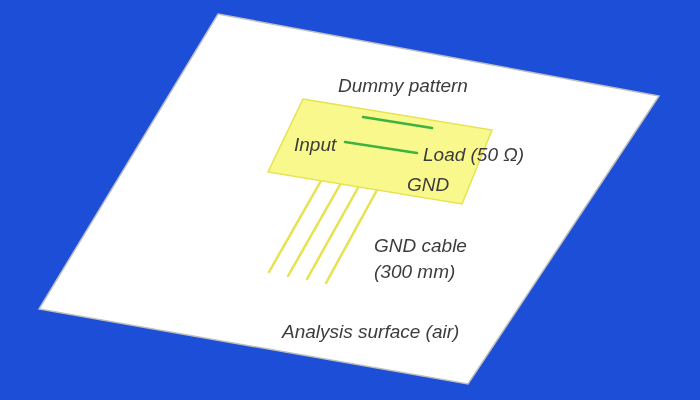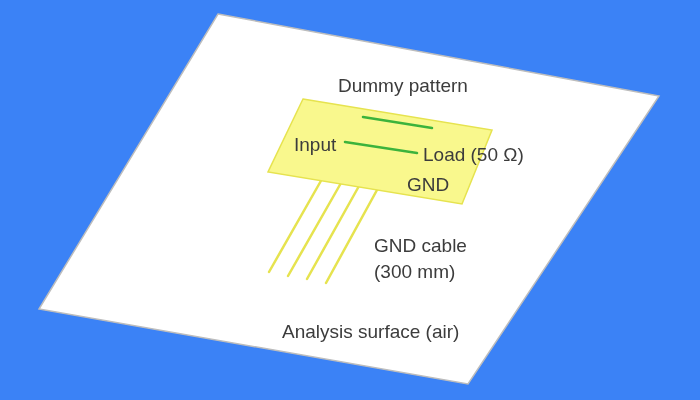--- a/index.html
+++ b/index.html
@@ -4,22 +4,23 @@
 <style>
   html, body {
     margin: 0;
     padding: 0;
     background: #ffffff;
   }
   .stage {
     position: relative;
     width: 700px;
     height: 400px;
-    background: #3b82f6;
+    background: #1d4ed8;
     overflow: hidden;
+    font-style: italic;
   }
   svg {
     display: block;
   }
   svg text {
     font-family: "Liberation Sans", sans-serif;
     font-size: 19px;
     fill: #3c3c3c;
   }
 </style>

